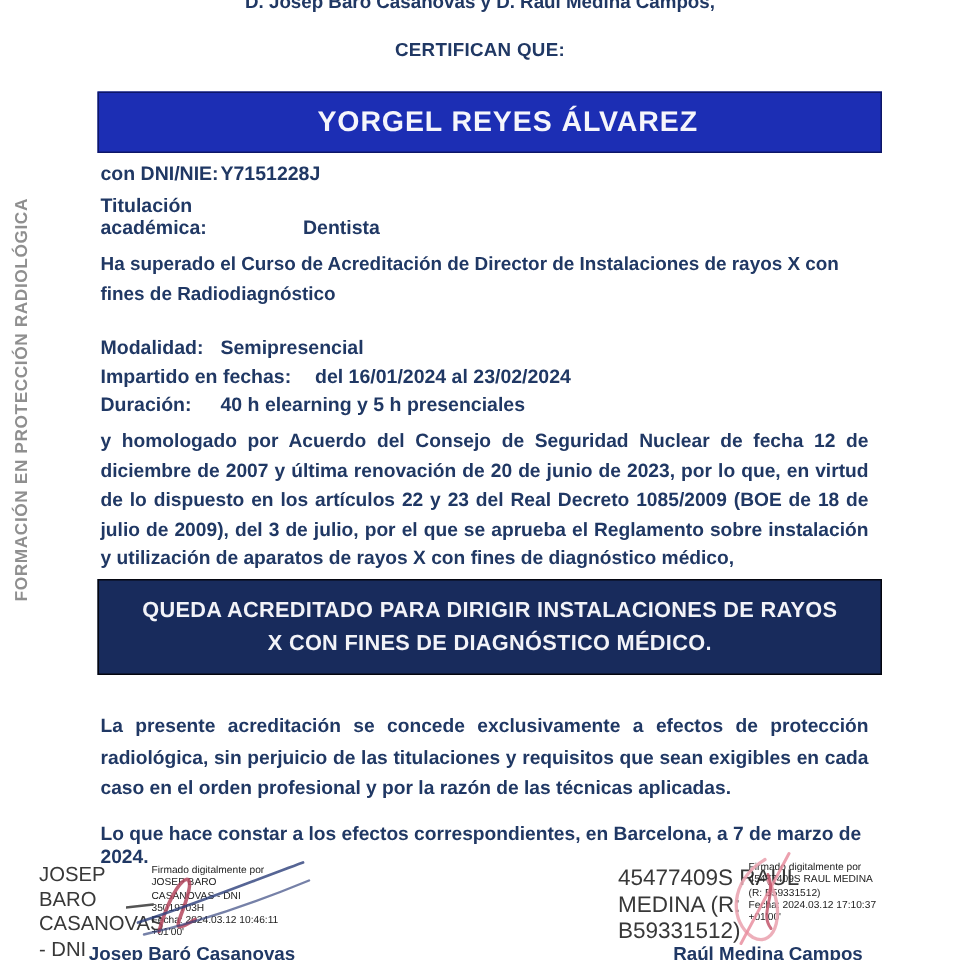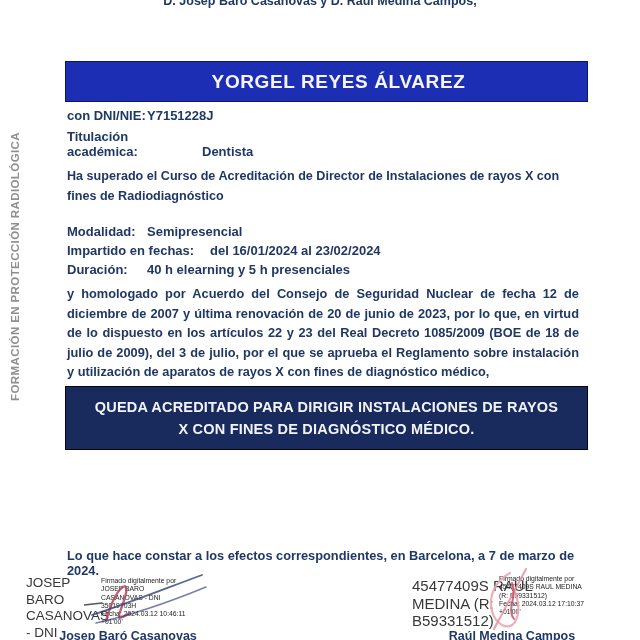--- a/index.html
+++ b/index.html
@@ -106,20 +106,21 @@
 </head>
 <body>
 
 <div class="page">
 
   <div class="sidebar-vertical">
     <span>FORMACIÓN EN PROTECCIÓN RADIOLÓGICA</span>
   </div>
 
   <div class="certifiers-line">D. Josep Baró Casanovas y D. Raúl Medina Campos,</div>
+  <div class="certify-label">CERTIFICAN QUE:</div>
 
   <div class="banner-name">
     <span>YORGEL REYES ÁLVAREZ</span>
   </div>
 
   <div class="field-row" style="top:108px">
     <span class="lbl w80">con DNI/NIE:</span><span>Y7151228J</span>
   </div>
   <div class="field-row" style="top:129px">
     <span class="lbl w135">Titulación académica:</span><span>Dentista</span>
@@ -136,20 +137,21 @@
   <div class="field-row" style="top:262px">
     <span class="lbl w80">Duración:</span><span>40 h elearning y 5 h presenciales</span>
   </div>
 
   <p class="para para-homologation">y homologado por Acuerdo del Consejo de Seguridad Nuclear de fecha 12 de diciembre de 2007 y última renovación de 20 de junio de 2023, por lo que, en virtud de lo dispuesto en los artículos 22 y 23 del Real Decreto 1085/2009 (BOE de 18 de julio de 2009), del 3 de julio, por el que se aprueba el Reglamento sobre instalación y utilización de aparatos de rayos X con fines de diagnóstico médico,</p>
 
   <div class="banner-accreditation">
     <span>QUEDA ACREDITADO PARA DIRIGIR INSTALACIONES DE RAYOS X CON FINES DE DIAGNÓSTICO MÉDICO.</span>
   </div>
 
+  <p class="para para-disclaimer">La presente acreditación se concede exclusivamente a efectos de protección radiológica, sin perjuicio de las titulaciones y requisitos que sean exigibles en cada caso en el orden profesional y por la razón de las técnicas aplicadas.</p>
 
   <div class="closing-line">Lo que hace constar a los efectos correspondientes, en Barcelona, a 7 de marzo de 2024.</div>
 
   <div class="sig-subject-left">JOSEP BARO CASANOVAS - DNI 35019703H</div>
   <div class="sig-small-left">
     <div>Firmado digitalmente por JOSEP BARO CASANOVAS - DNI 35019703H</div>
     <div>Fecha: 2024.03.12 10:46:11 +01'00'</div>
   </div>
   <svg class="scribble scribble-left" width="130" height="72" viewBox="0 0 130 72">
     <path d="M22,58 C32,22 47,14 41,34 C37,50 27,62 46,50" fill="none" stroke="#b5485f" stroke-width="2.4" stroke-linecap="round" opacity="0.85"></path>

